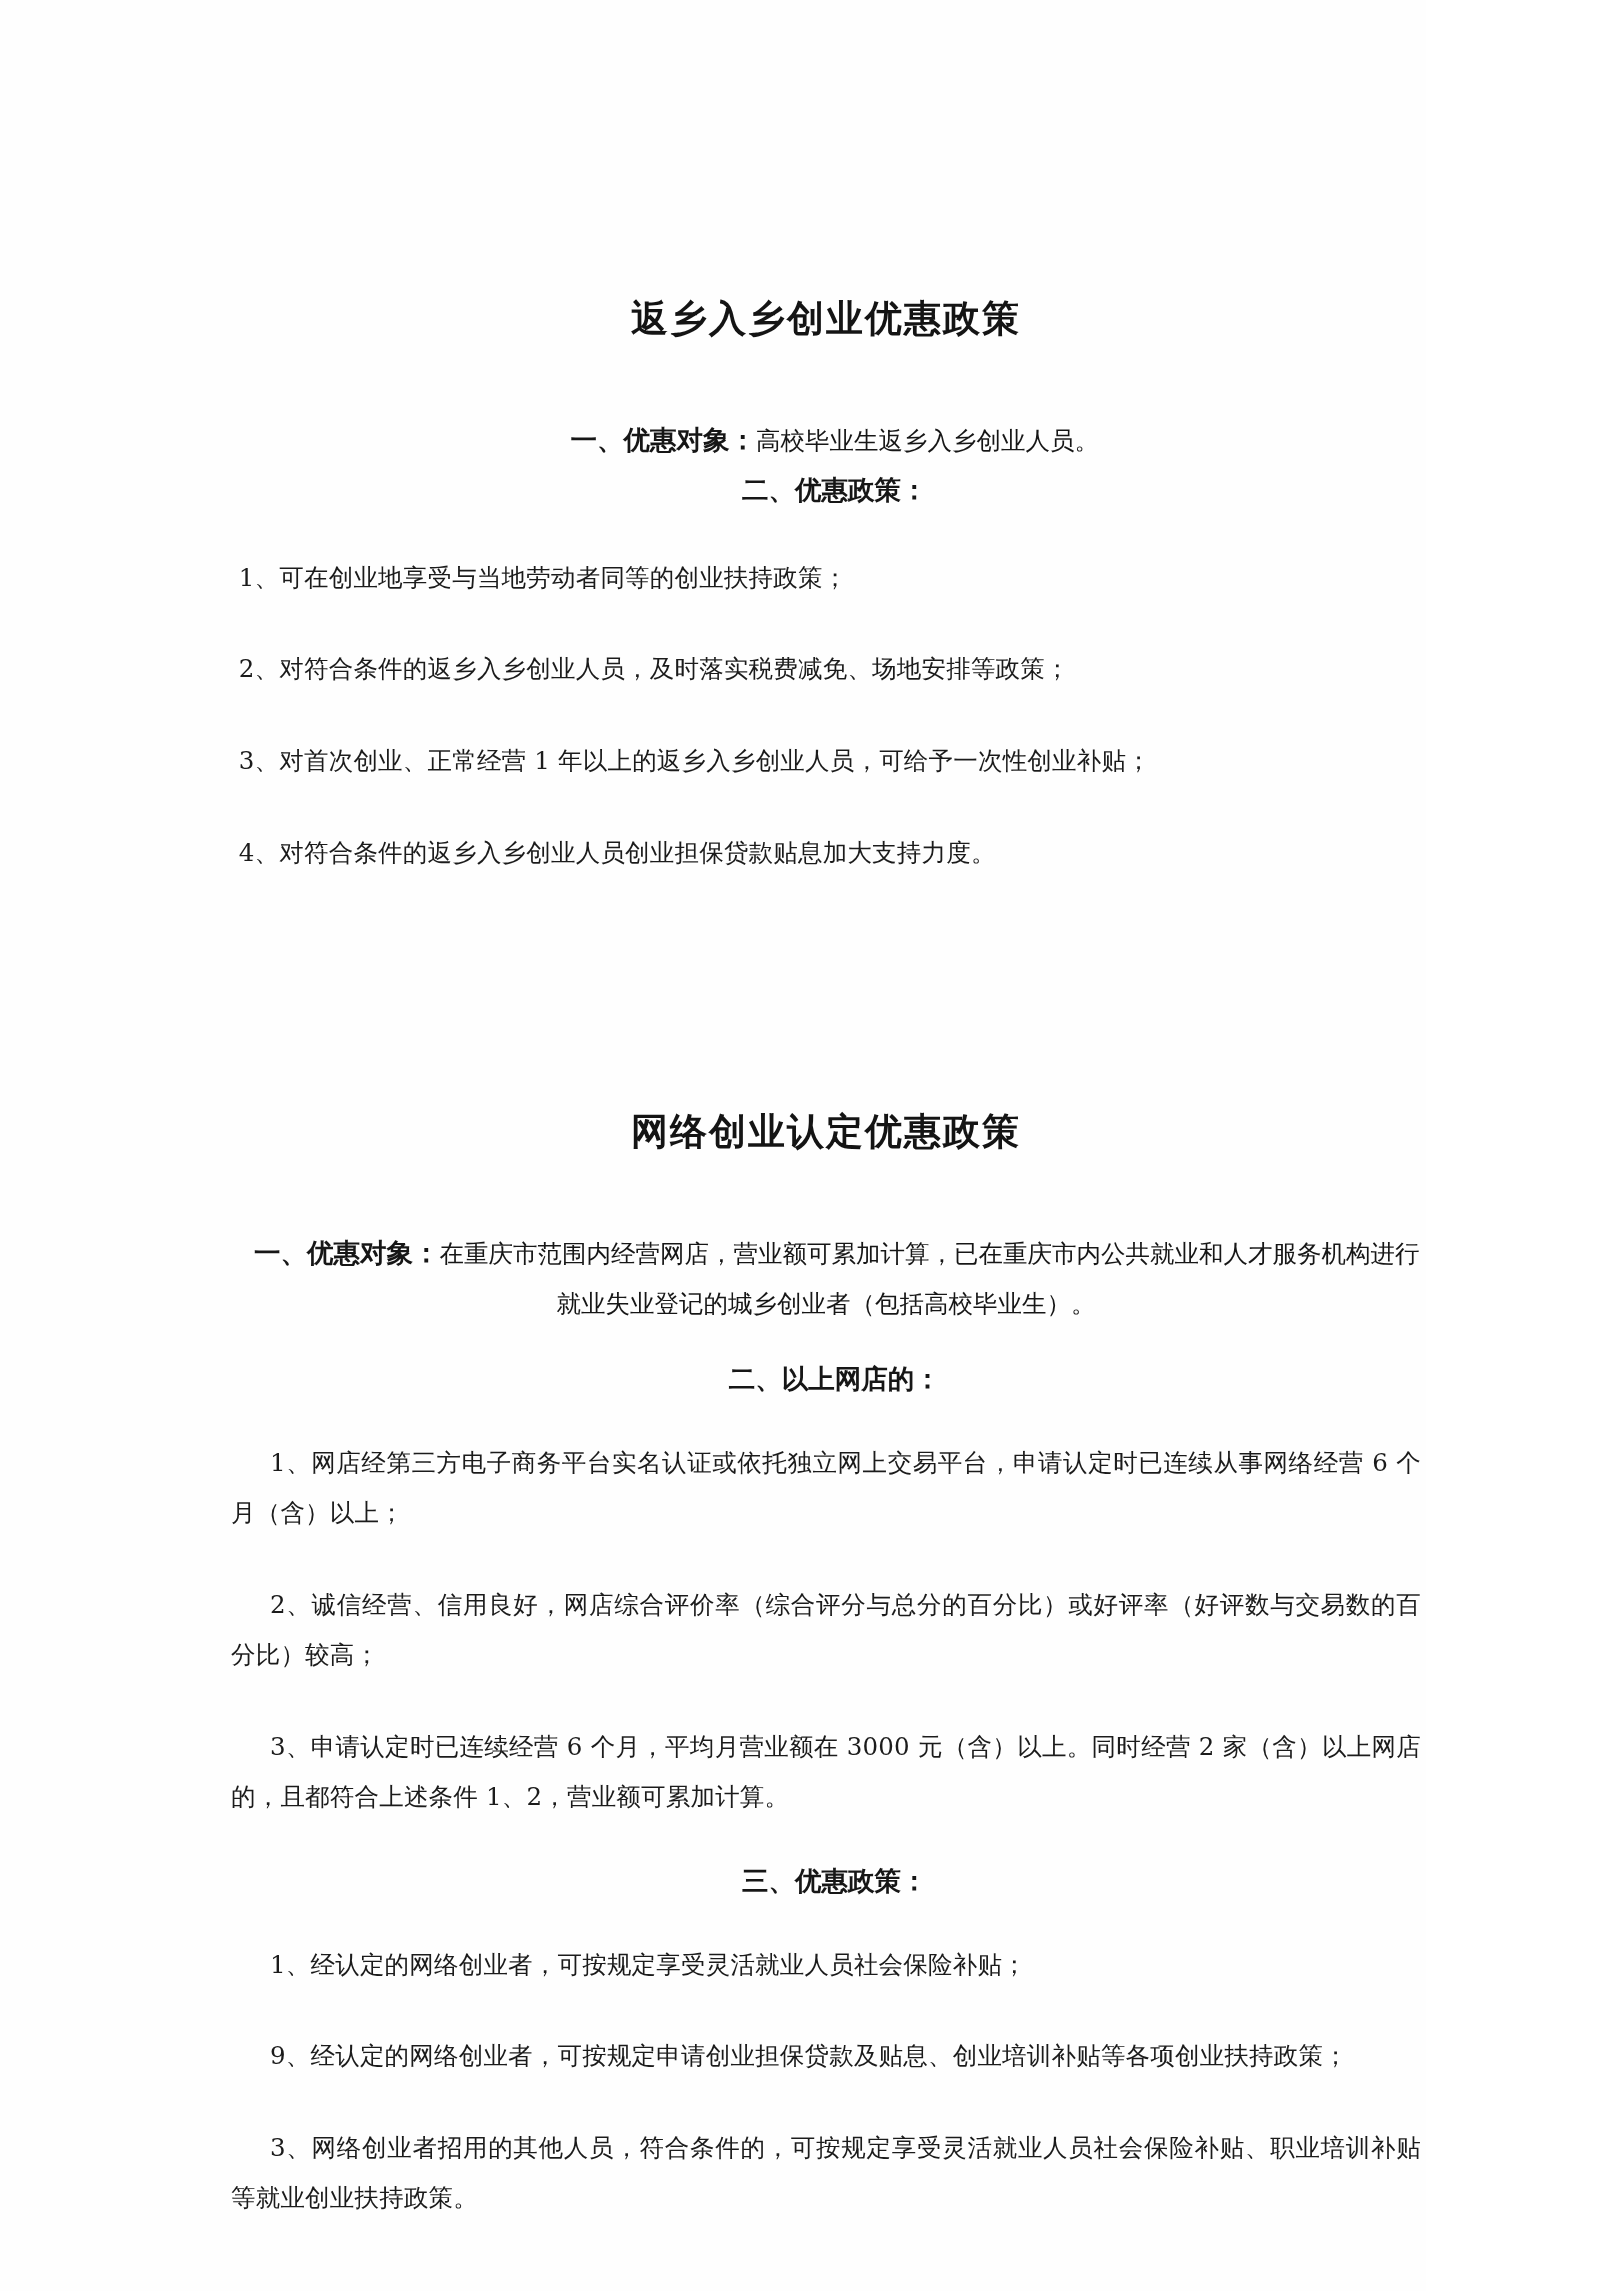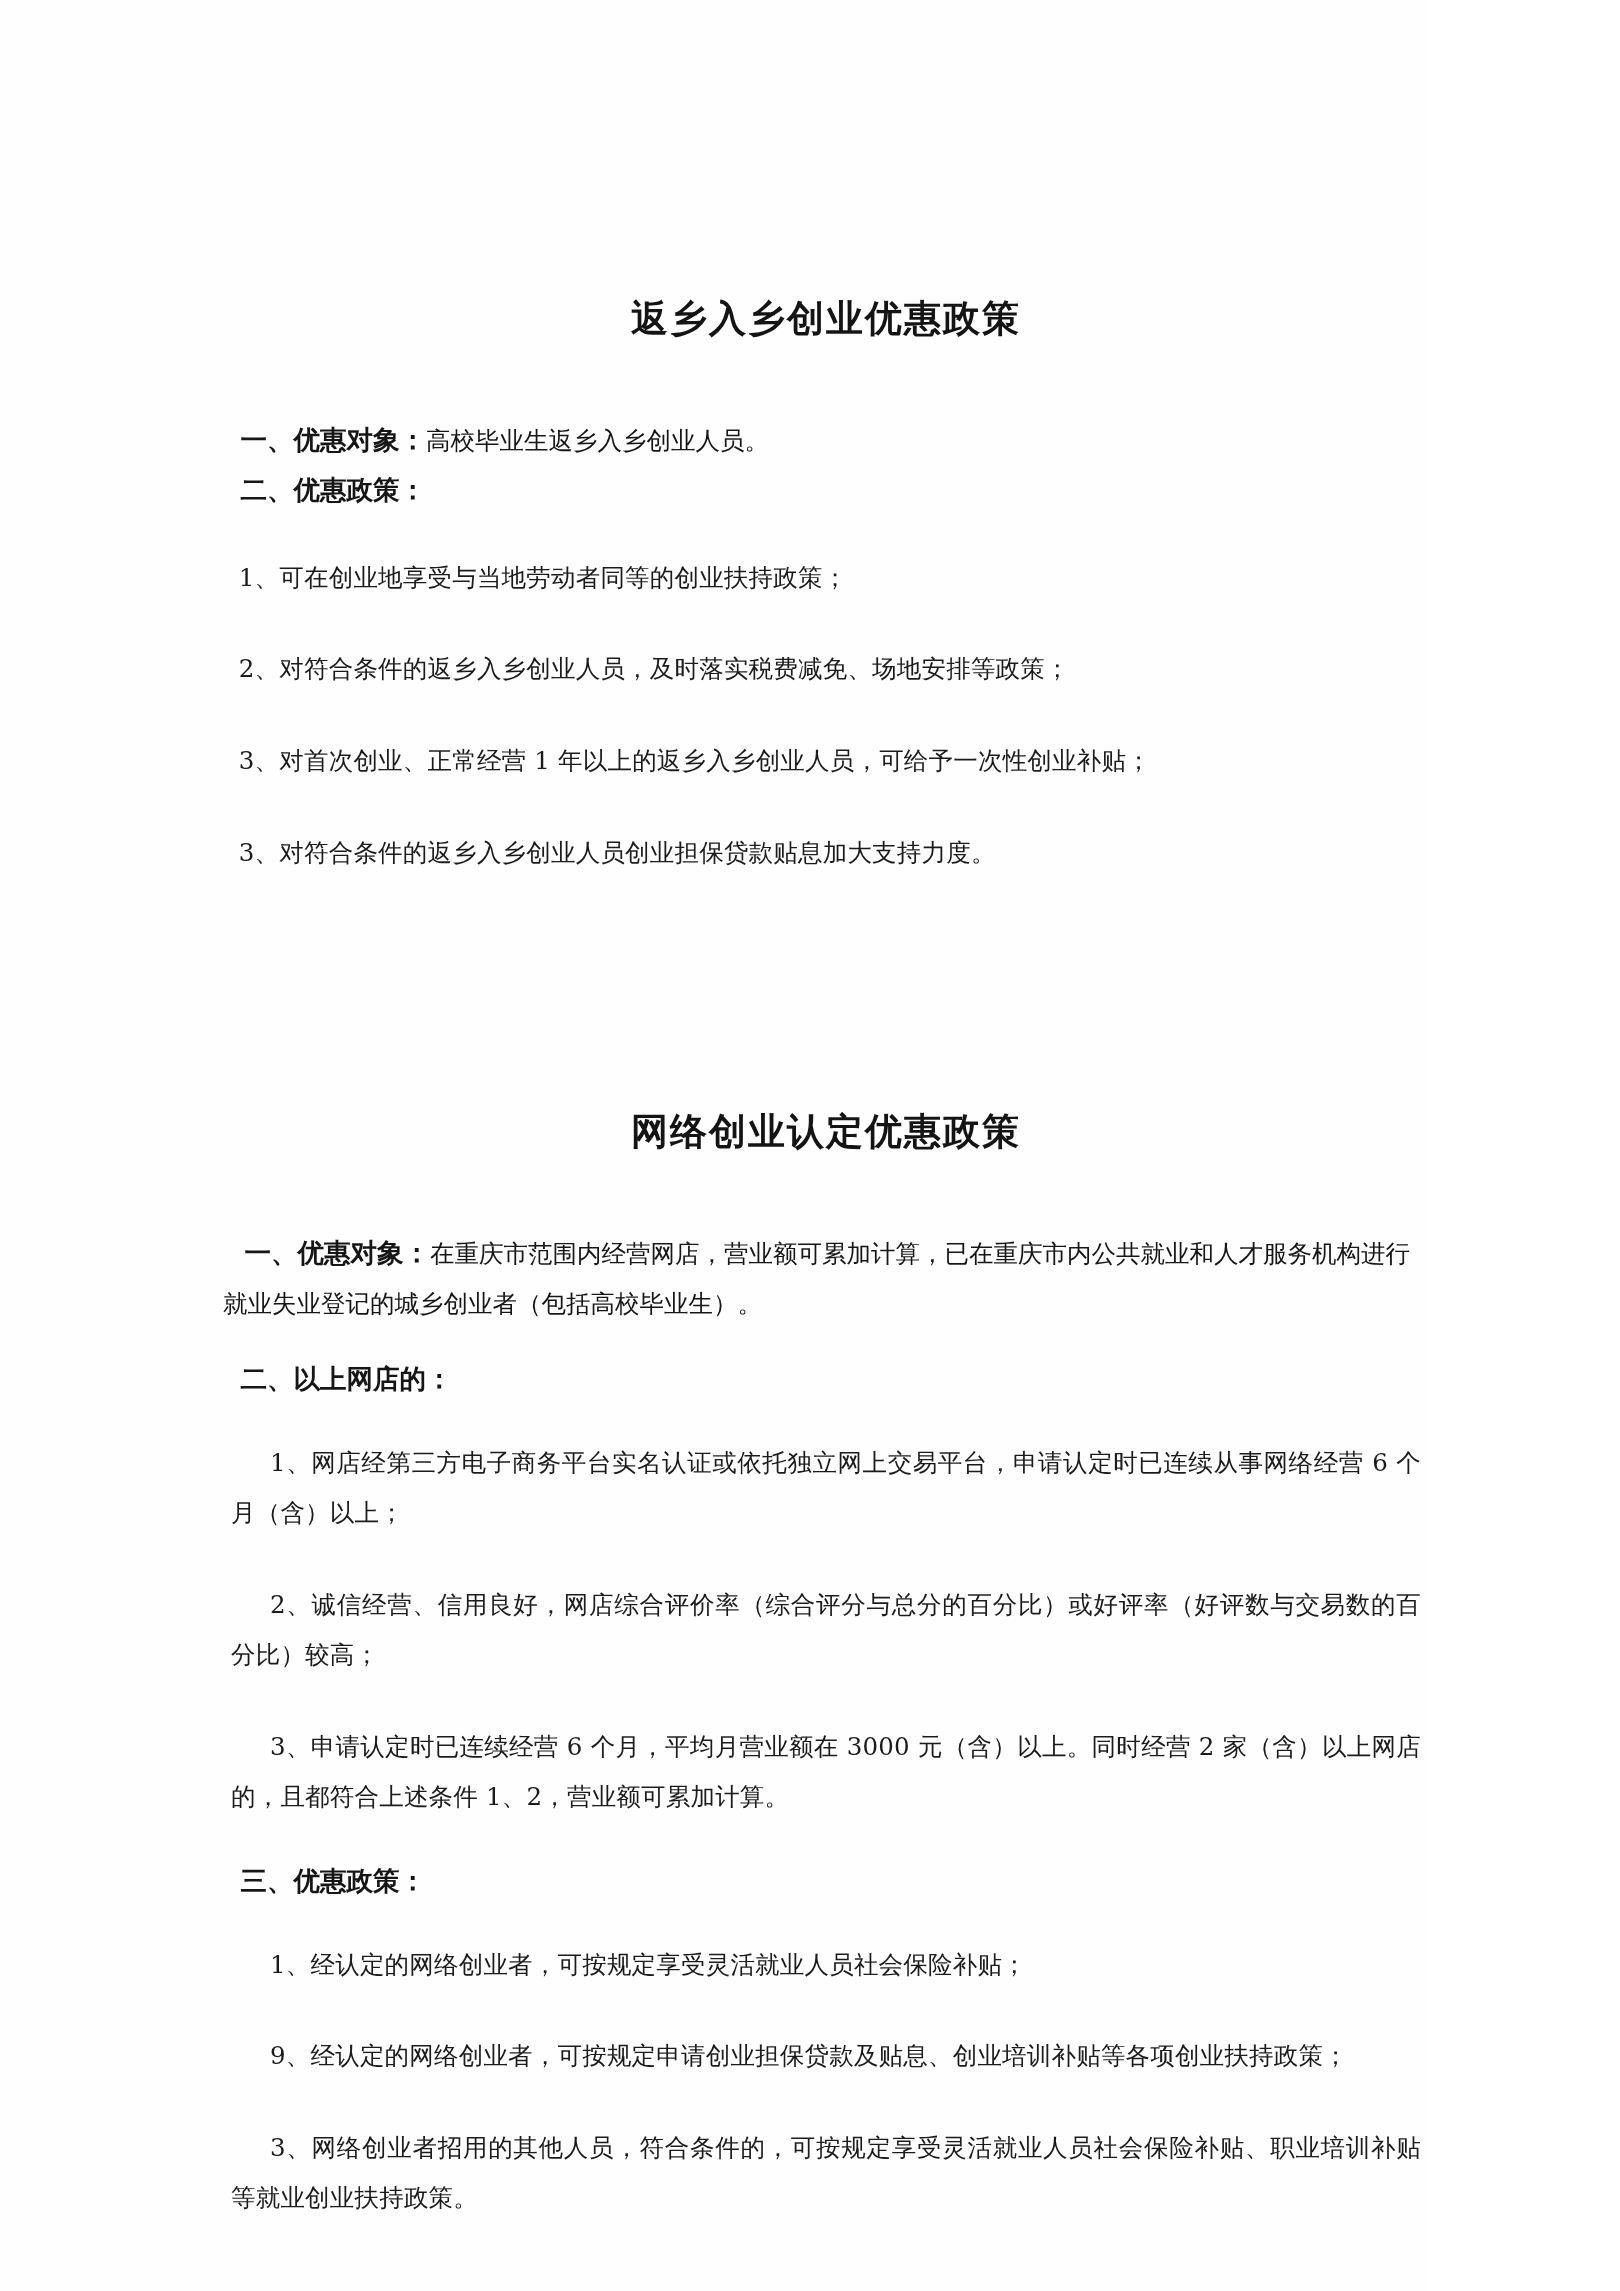--- a/index.html
+++ b/index.html
@@ -46,20 +46,21 @@
   .big-gap { height: 204px; }
 
   .heading {
     font-size: 26.5px;
     font-weight: bold;
     color: #161616;
     margin: 0;
     padding: 0 0 0 17.6px;
     line-height: 1.9;
     font-family: "DejaVu Serif", "Liberation Serif", serif;
+    text-align: center;
   }
   .heading .lead {
     font-weight: bold;
   }
   .heading .normal {
     font-weight: normal;
     font-size: 24.5px;
     font-family: "DejaVu Serif", "Liberation Serif", serif;
   }
 
@@ -108,21 +109,21 @@
 
       <p class="para small-indent">1、可在创业地享受与当地劳动者同等的创业扶持政策；</p>
       <div class="para-gap"></div>
 
       <p class="para small-indent">2、对符合条件的返乡入乡创业人员，及时落实税费减免、场地安排等政策；</p>
       <div class="para-gap"></div>
 
       <p class="para small-indent">3、对首次创业、正常经营 1 年以上的返乡入乡创业人员，可给予一次性创业补贴；</p>
       <div class="para-gap"></div>
 
-      <p class="para small-indent">3、对符合条件的返乡入乡创业人员创业担保贷款贴息加大支持力度。</p>
+      <p class="para small-indent">4、对符合条件的返乡入乡创业人员创业担保贷款贴息加大支持力度。</p>
 
       <div class="big-gap"></div>
 
       <h1 class="doc-title title-block-2">网络创业认定优惠政策</h1>
 
       <div class="section-gap-1"></div>
 
       <p class="heading" style="text-indent:21.6px; padding-left:0;">
         <span class="lead">一、优惠对象：</span><span class="normal">在重庆市范围内经营网店，营业额可累加计算，已在重庆市内公共就业和人才服务机构进行就业失业登记的城乡创业者（包括高校毕业生）。</span>
       </p>

